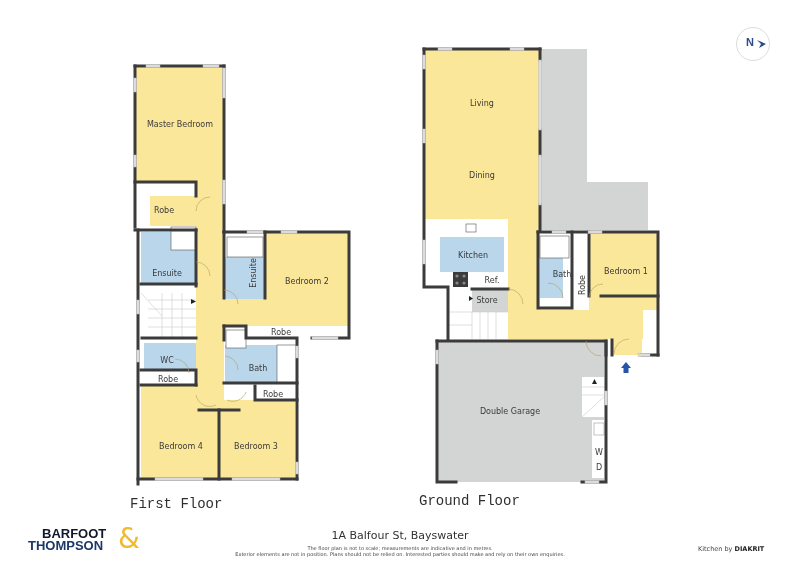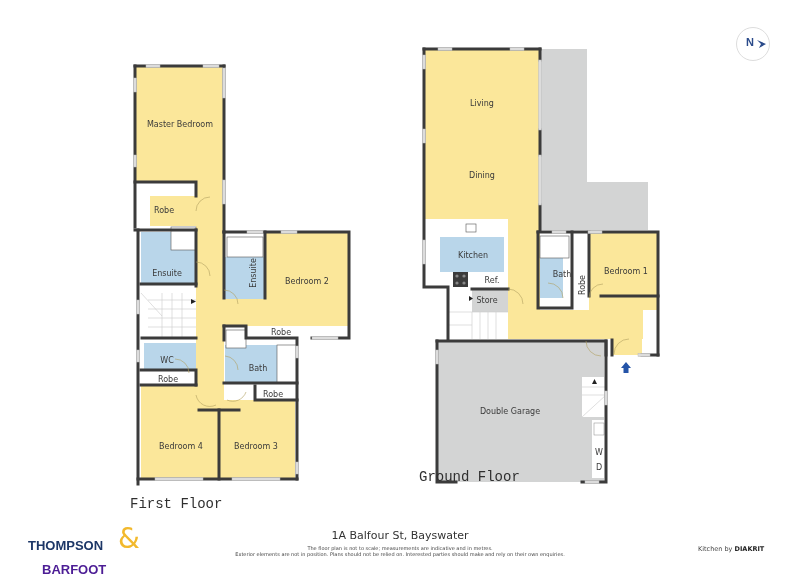--- a/index.html
+++ b/index.html
@@ -5,21 +5,21 @@
   html, body { margin: 0; padding: 0; background: #ffffff; }
   body { width: 800px; height: 584px; position: relative; overflow: hidden; font-family: "Liberation Sans", "DejaVu Sans", sans-serif; }
   svg.plan { position: absolute; left: 0; top: 0; }
   .room-label { font-family: "DejaVu Sans", sans-serif; font-size: 8px; fill: #3a3a3a; text-anchor: middle; dominant-baseline: middle; }
   .floor-title { position: absolute; font-family: Liberation Mono, monospace; font-size: 14px; color: #2f2f2f; }
   .address { position: absolute; left: 0; width: 800px; top: 529px; text-align: center; font-family: "DejaVu Sans", sans-serif; font-size: 11px; color: #333; }
   .disclaimer { position: absolute; left: 0; width: 800px; text-align: center; font-family: "DejaVu Sans", sans-serif; font-size: 5px; color: #444; }
   .produced { position: absolute; left: 698px; top: 545px; font-family: "DejaVu Sans", sans-serif; font-size: 6.5px; color: #444; }
   .produced b { color: #222; text-align: center; }
   .logo { position: absolute; left: 28px; top: 527px; width: 120px; height: 32px; }
-  .logo .l1 { position: absolute; left: 14px; top: 0; font-family: "Liberation Sans", sans-serif; font-weight: bold; font-size: 13px; color: #4c1d95; letter-spacing: 0; line-height: 13px; margin-top: 36px; }
+  .logo .l1 { position: absolute; left: 14px; top: 0; font-family: "Liberation Sans", sans-serif; font-weight: bold; font-size: 13px; color: #0f172a; letter-spacing: 0; line-height: 13px; }
   .logo .l2 { position: absolute; left: 0; top: 12px; font-family: "Liberation Sans", sans-serif; font-weight: bold; font-size: 13px; color: #1d3767; line-height: 13px; }
   .logo .amp { position: absolute; left: 90px; top: -2px; font-family: "DejaVu Sans", sans-serif; font-size: 28px; color: #f2b92d; line-height: 28px; }
   .compass { position: absolute; left: 736px; top: 27px; width: 32px; height: 32px; border: 1px solid #ddd; border-radius: 50%; }
   .compass .n { position: absolute; left: 9px; top: 8px; font-family: "Liberation Sans", sans-serif; font-weight: bold; font-size: 11px; color: #2a4a8a; }
 </style>
 </head>
 <body>
 
 <svg class="plan" width="800" height="584" viewBox="0 0 800 584">
 
@@ -236,21 +236,21 @@
 </svg>
 
 <div class="compass">
   <span class="n">N</span>
   <svg width="10" height="10" style="position:absolute;left:20px;top:11px">
     <polygon points="0,1 9,5 2,9 4,5" fill="#2a4a8a"></polygon>
   </svg>
 </div>
 
 <div class="floor-title" style="left:130px;top:496px;">First Floor</div>
-<div class="floor-title" style="left:419px;top:469px;text-align:center;">Ground Floor</div>
+<div class="floor-title" style="left:419px;top:493px;text-align:center;">Ground Floor</div>
 
 <div class="logo">
   <span class="l1">BARFOOT</span>
   <span class="l2">THOMPSON</span>
   <span class="amp">&amp;</span>
 </div>
 
 <div class="address">1A Balfour St, Bayswater</div>
 <div class="disclaimer" style="top:545px;">The floor plan is not to scale; measurements are indicative and in metres.</div>
 <div class="disclaimer" style="top:551px;">Exterior elements are not in position. Plans should not be relied on. Interested parties should make and rely on their own enquiries.</div>

